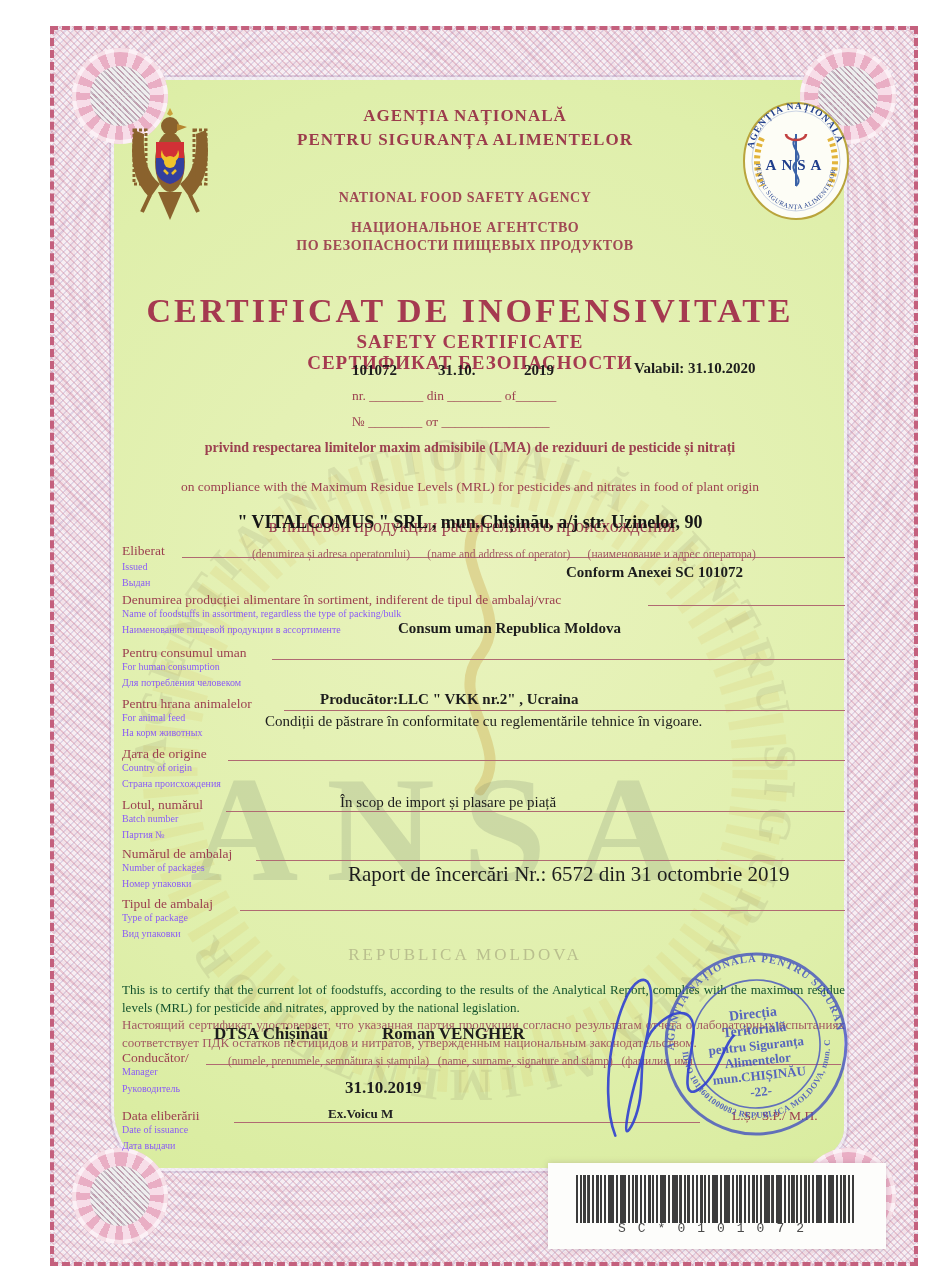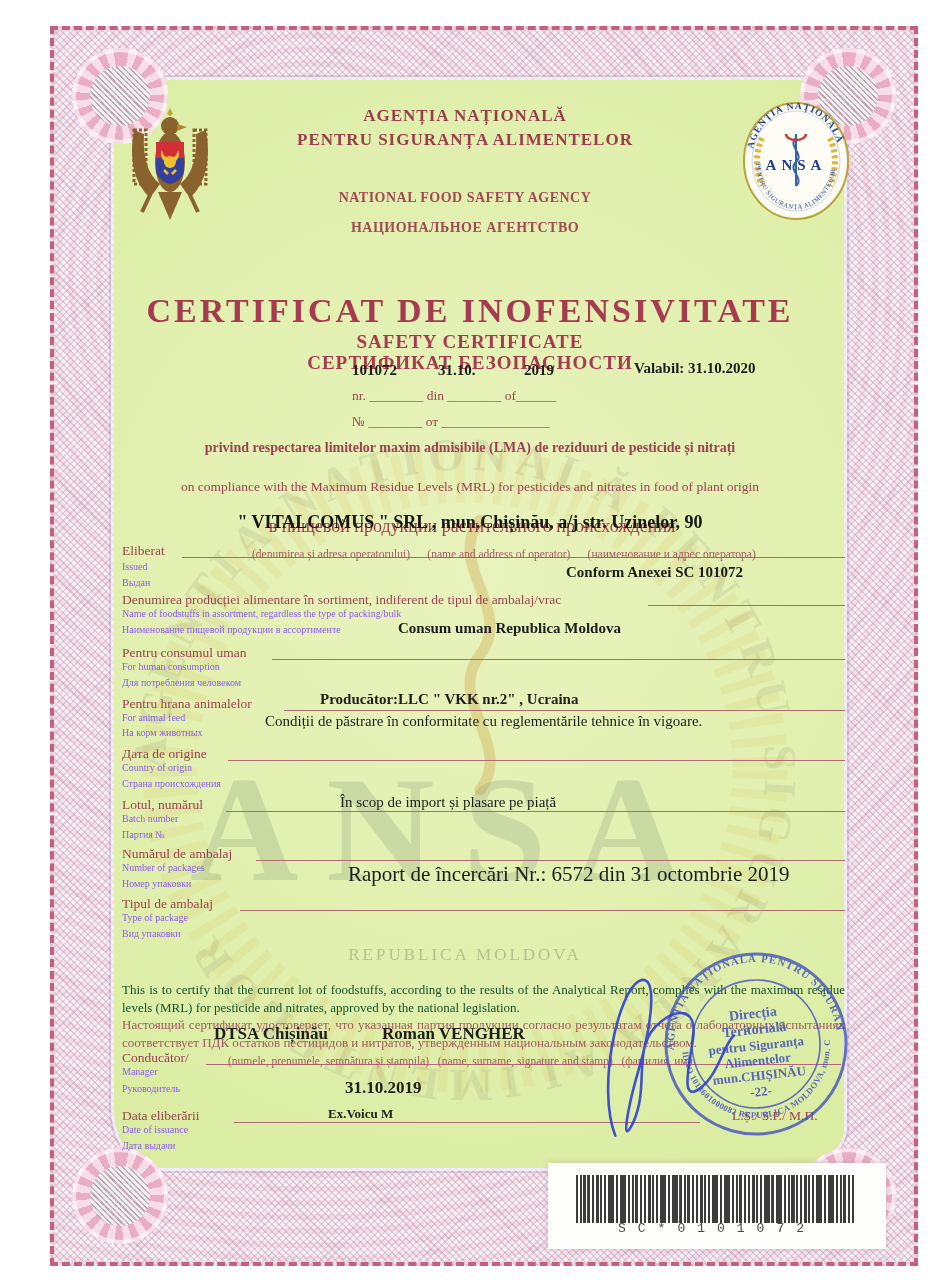--- a/index.html
+++ b/index.html
@@ -119,20 +119,21 @@
     </text>
     <text x="56" y="72" text-anchor="middle" font-size="15" font-weight="bold" letter-spacing="5" fill="#203e8c">ANSA</text>
     <path d="M56,36 v52 M56,40 c-9,8 9,16 0,24 c-9,8 9,16 0,24" fill="none" stroke="#3a62a8" stroke-width="2"></path>
     <path d="M46,36 a10,6 0 0 0 20,0" fill="none" stroke="#c24040" stroke-width="2.5"></path>
   </svg>
 
   <div class="abs ctr hdr1" style="left:240px;top:106px;width:450px;">AGENȚIA NAȚIONALĂ</div>
   <div class="abs ctr hdr1" style="left:240px;top:130px;width:450px;">PENTRU SIGURANȚA ALIMENTELOR</div>
   <div class="abs ctr hdr2" style="left:240px;top:190px;width:450px;">NATIONAL FOOD SAFETY AGENCY</div>
   <div class="abs ctr hdr2" style="left:240px;top:220px;width:450px;">НАЦИОНАЛЬНОЕ АГЕНТСТВО</div>
+  <div class="abs ctr hdr2" style="left:240px;top:238px;width:450px;">ПО БЕЗОПАСНОСТИ ПИЩЕВЫХ ПРОДУКТОВ</div>
 
   <div class="abs ctr title" style="left:120px;top:292px;width:700px;z-index:2;">CERTIFICAT DE INOFENSIVITATE</div>
   <div class="abs ctr title2" style="left:120px;top:331px;width:700px;z-index:2;">SAFETY CERTIFICATE</div>
   <div class="abs ctr title2" style="left:120px;top:352px;width:700px;z-index:2;">СЕРТИФИКАТ БЕЗОПАСНОСТИ</div>
 
   <div class="abs typedB" style="left:352px;top:362px;z-index:3;">101072</div>
   <div class="abs typedB" style="left:438px;top:362px;z-index:3;">31.10.</div>
   <div class="abs typedB" style="left:524px;top:362px;z-index:3;">2019</div>
   <div class="abs typedB" style="left:634px;top:360px;z-index:3;">Valabil: 31.10.2020</div>
   <div class="abs lbl pre" style="left:352px;top:388px;z-index:2;">nr. ________ din ________ of______</div>

